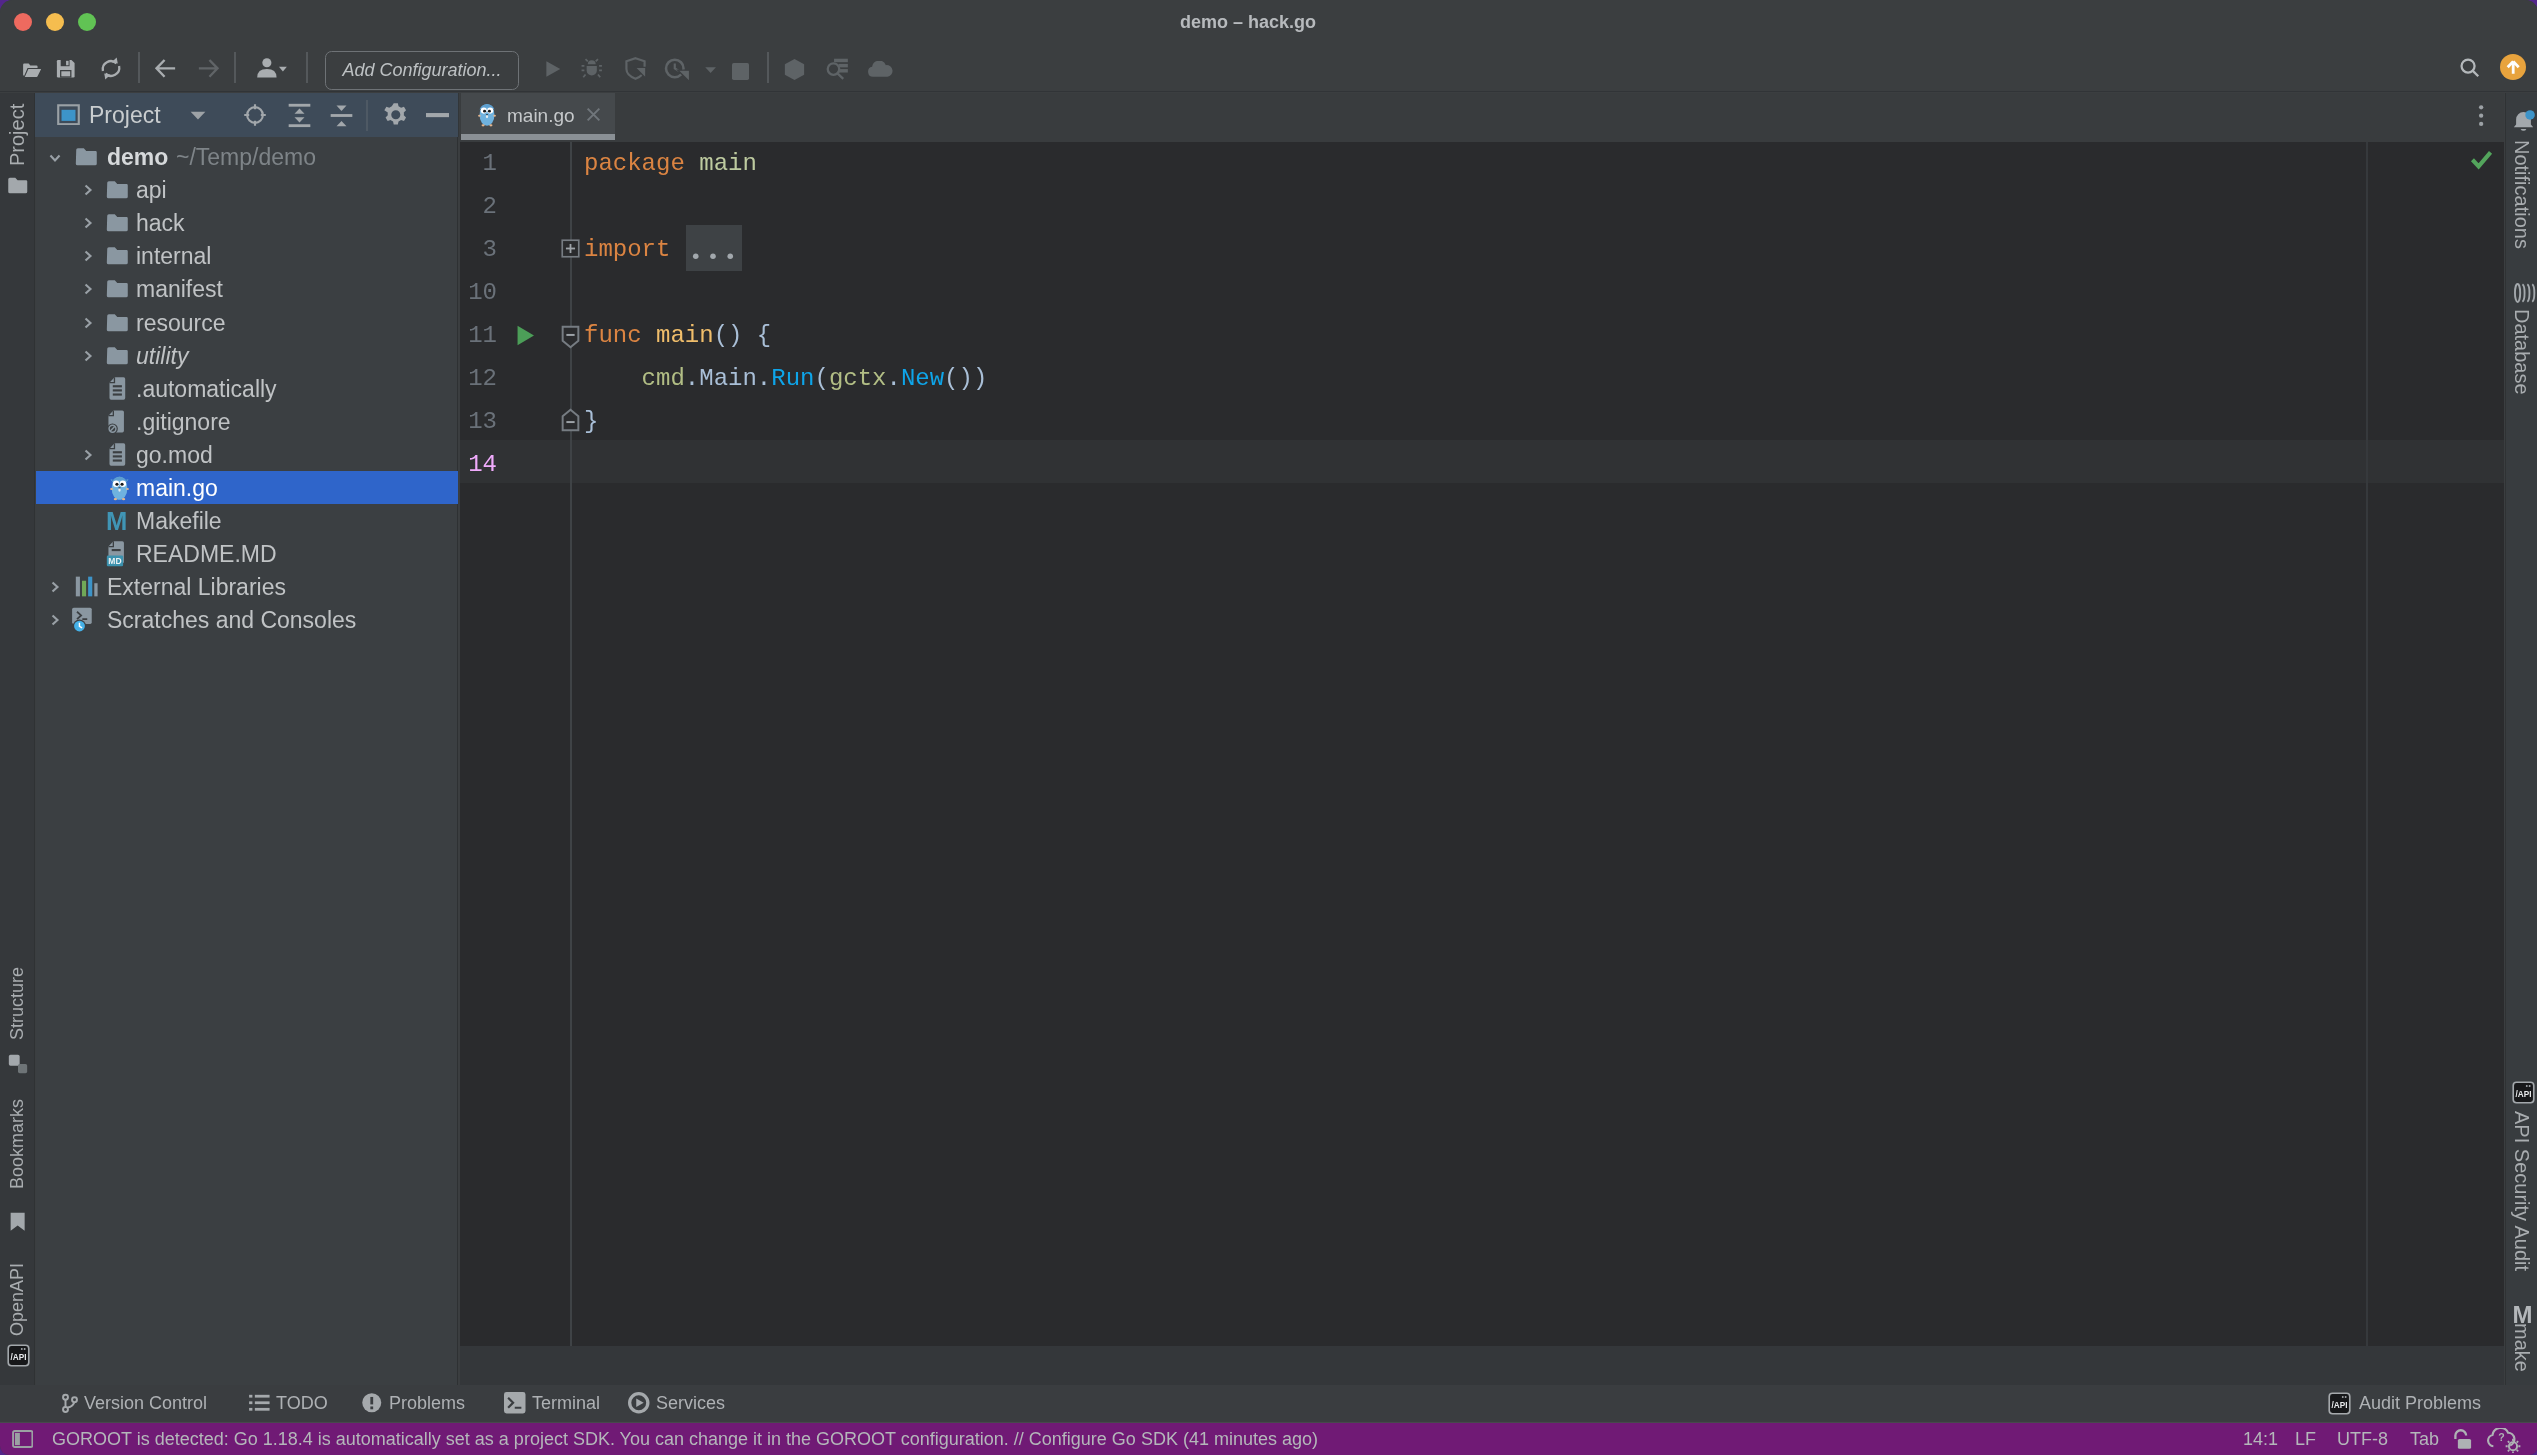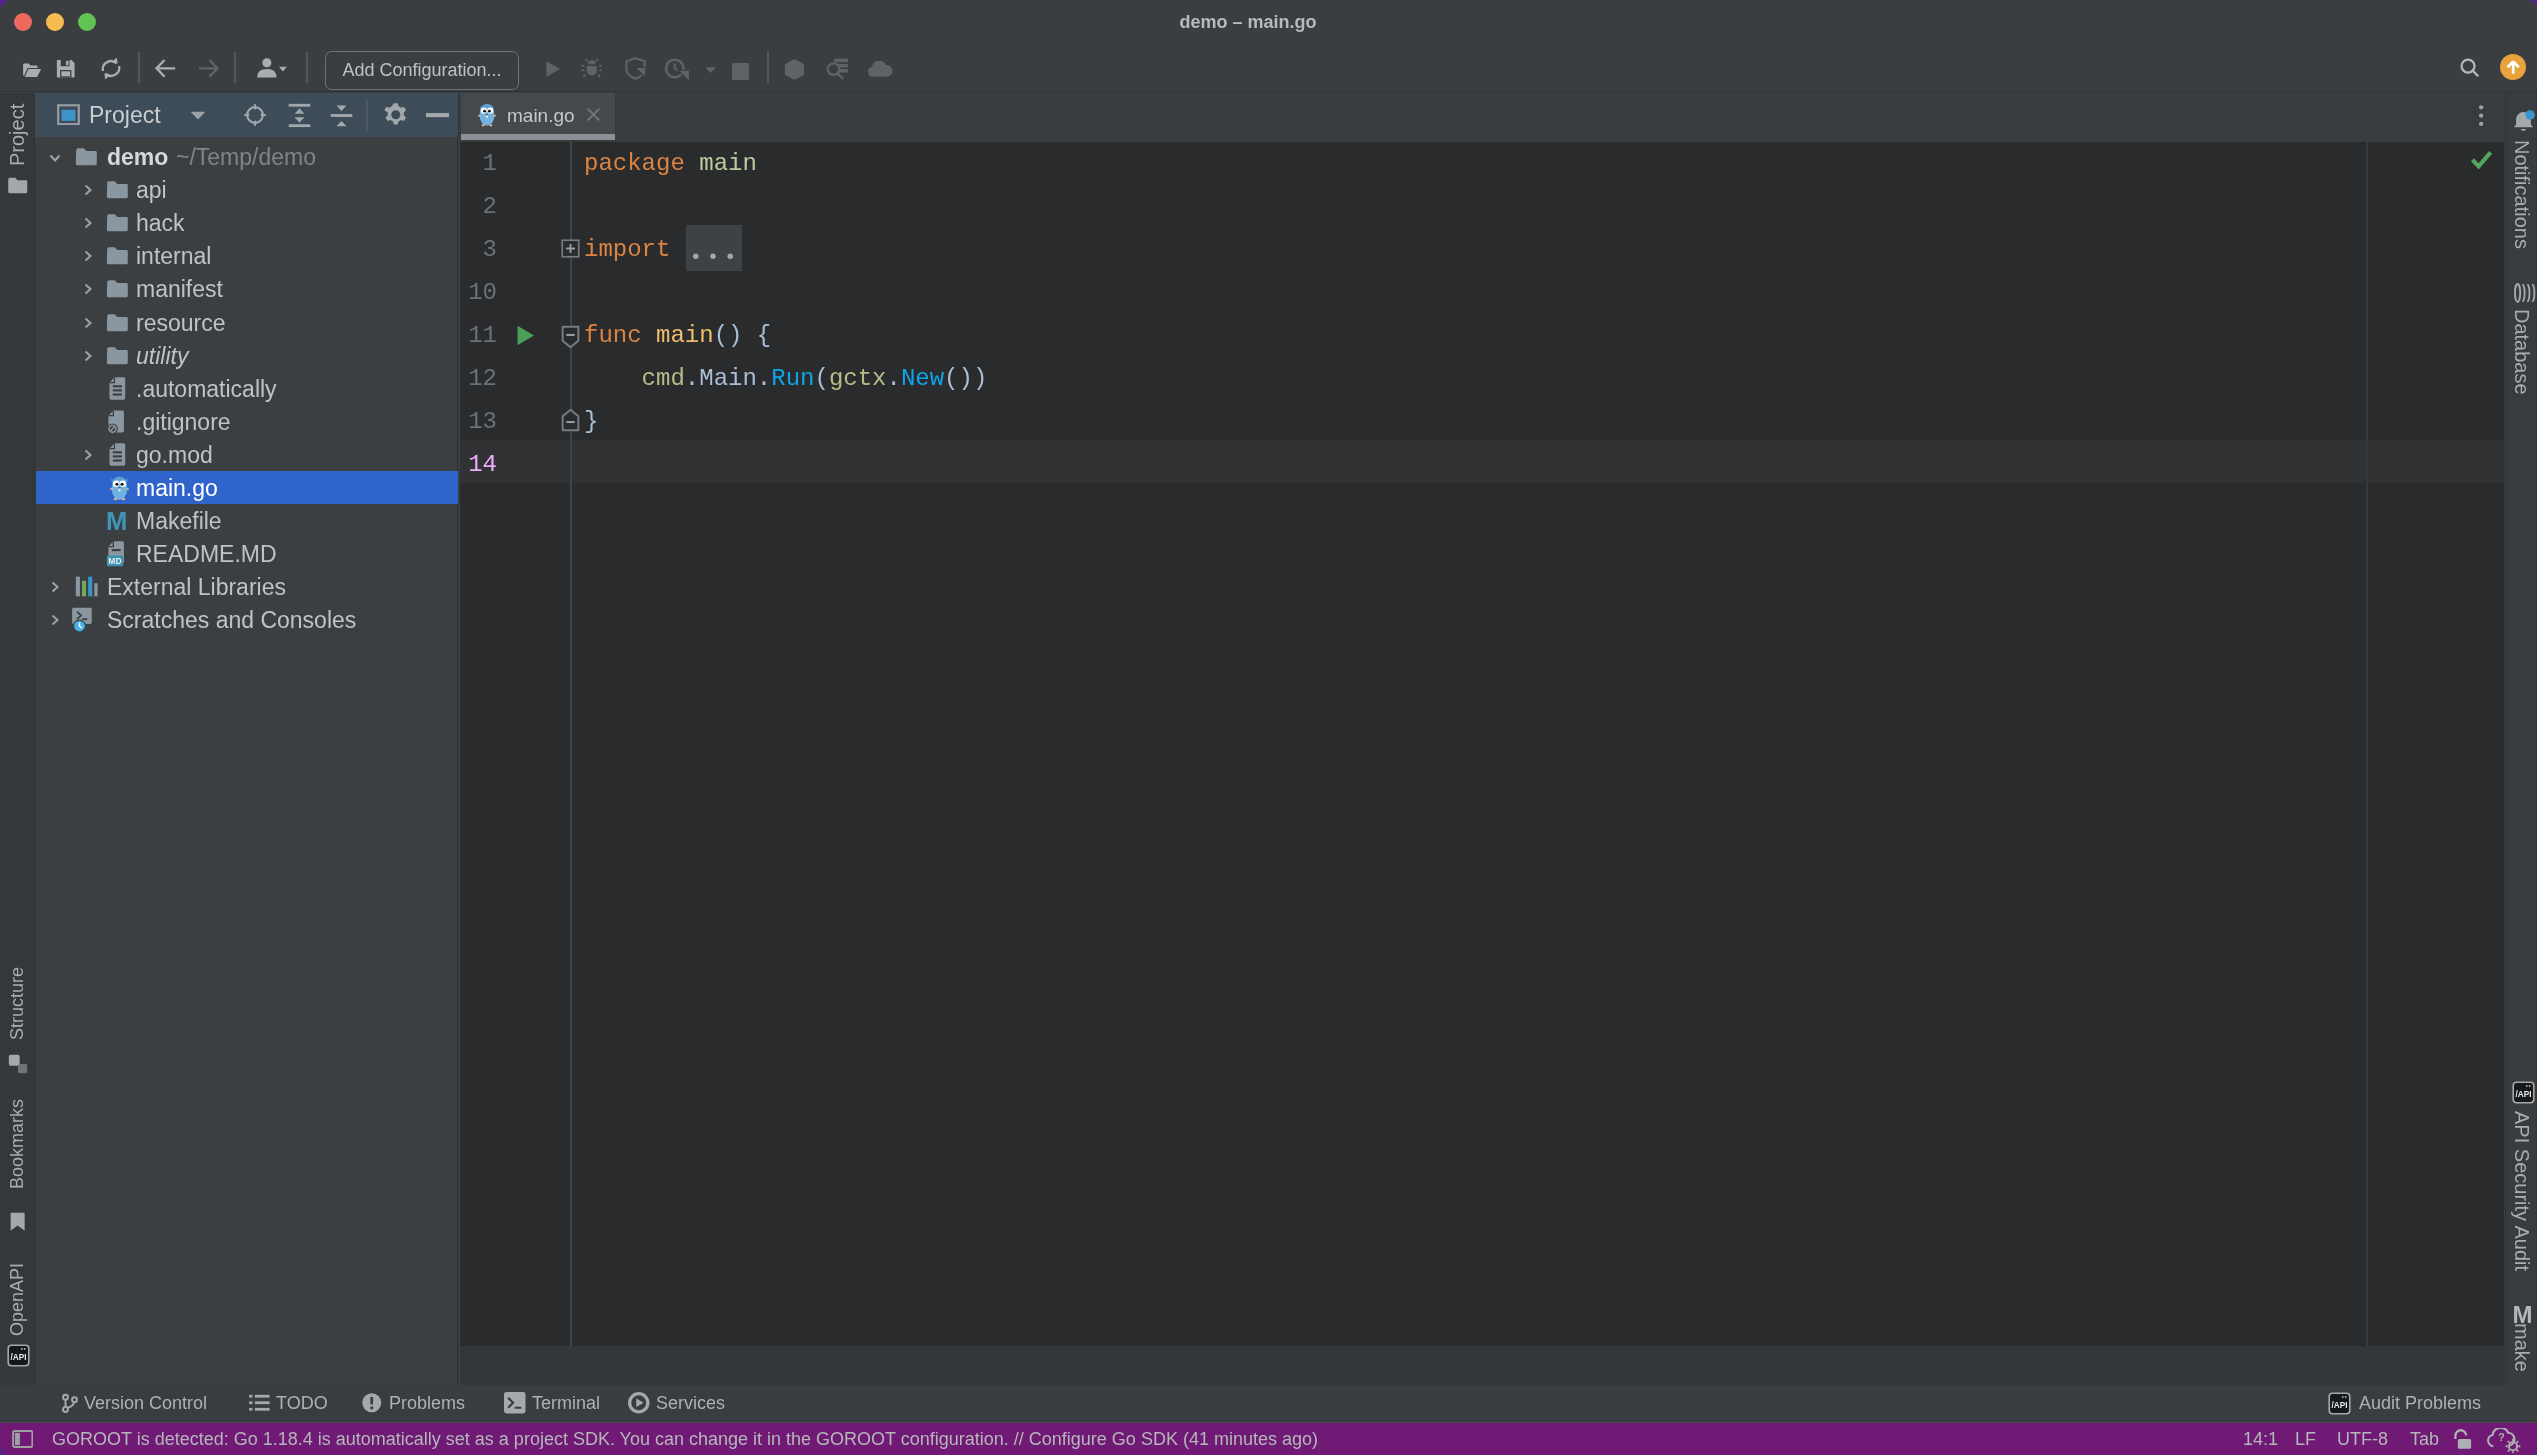--- a/index.html
+++ b/index.html
@@ -29,22 +29,22 @@
 
 </style>
 </head>
 <body>
 <div id="win">
 
   <div class="abs" id="titlebar" style="left:0;top:0;width:2538px;height:92px;background:#3B3E40;border-bottom:1.7px solid #313437;">
     <div class="abs" style="left:14px;top:13.2px;width:18px;height:18px;border-radius:50%;background:#EE6A5F;"></div>
     <div class="abs" style="left:46px;top:13.2px;width:18px;height:18px;border-radius:50%;background:#F5BD4F;"></div>
     <div class="abs" style="left:78px;top:13.2px;width:18px;height:18px;border-radius:50%;background:#61C354;"></div>
-    <div class="abs" style="left:1083px;top:10px;width:330px;height:25px;color:#B7BABD;font-size:18px;font-weight:bold;text-align:center;line-height:25px;">demo – main.go</div>
-    <div class="abs" style="left:0;top:45px;width:2538px;height:46px;">
+    <div class="abs" style="left:1083px;top:10px;width:330px;height:25px;color:#B7BABD;font-size:18px;font-weight:bold;text-align:center;line-height:25px;">demo – hack.go</div>
+    <div class="abs" style="left:0;top:45px;width:2538px;height:46px;font-style:italic;">
 
       <svg class="abs" style="left:21.5px;top:61px;margin-top:-45px;" width="20" height="17.3" viewBox="0 0 36 30">
           <path d="M2 6 a2 2 0 0 1 2-2 h8 l3 3.5 h11 a2 2 0 0 1 2 2 V12 H10 L4 26 a2 2 0 0 1 -2-2 z" fill="#A9ADB0"></path>
           <path d="M11.5 14 h23 L28 27 a2 2 0 0 1 -1.8 1.2 H5 z" fill="#A9ADB0"></path>
         </svg>
 
       <svg class="abs" style="left:55px;top:13.2px;" width="21.5" height="21.5" viewBox="0 0 34 34">
           <path d="M3 5 a2 2 0 0 1 2-2 h21 l5 5 v21 a2 2 0 0 1 -2 2 H5 a2 2 0 0 1 -2-2 z" fill="#A9ADB0"></path>
           <rect x="9" y="3" width="14" height="10" fill="#3B3E40"></rect>
           <rect x="17.5" y="4.5" width="4" height="7" fill="#A9ADB0"></rect>

